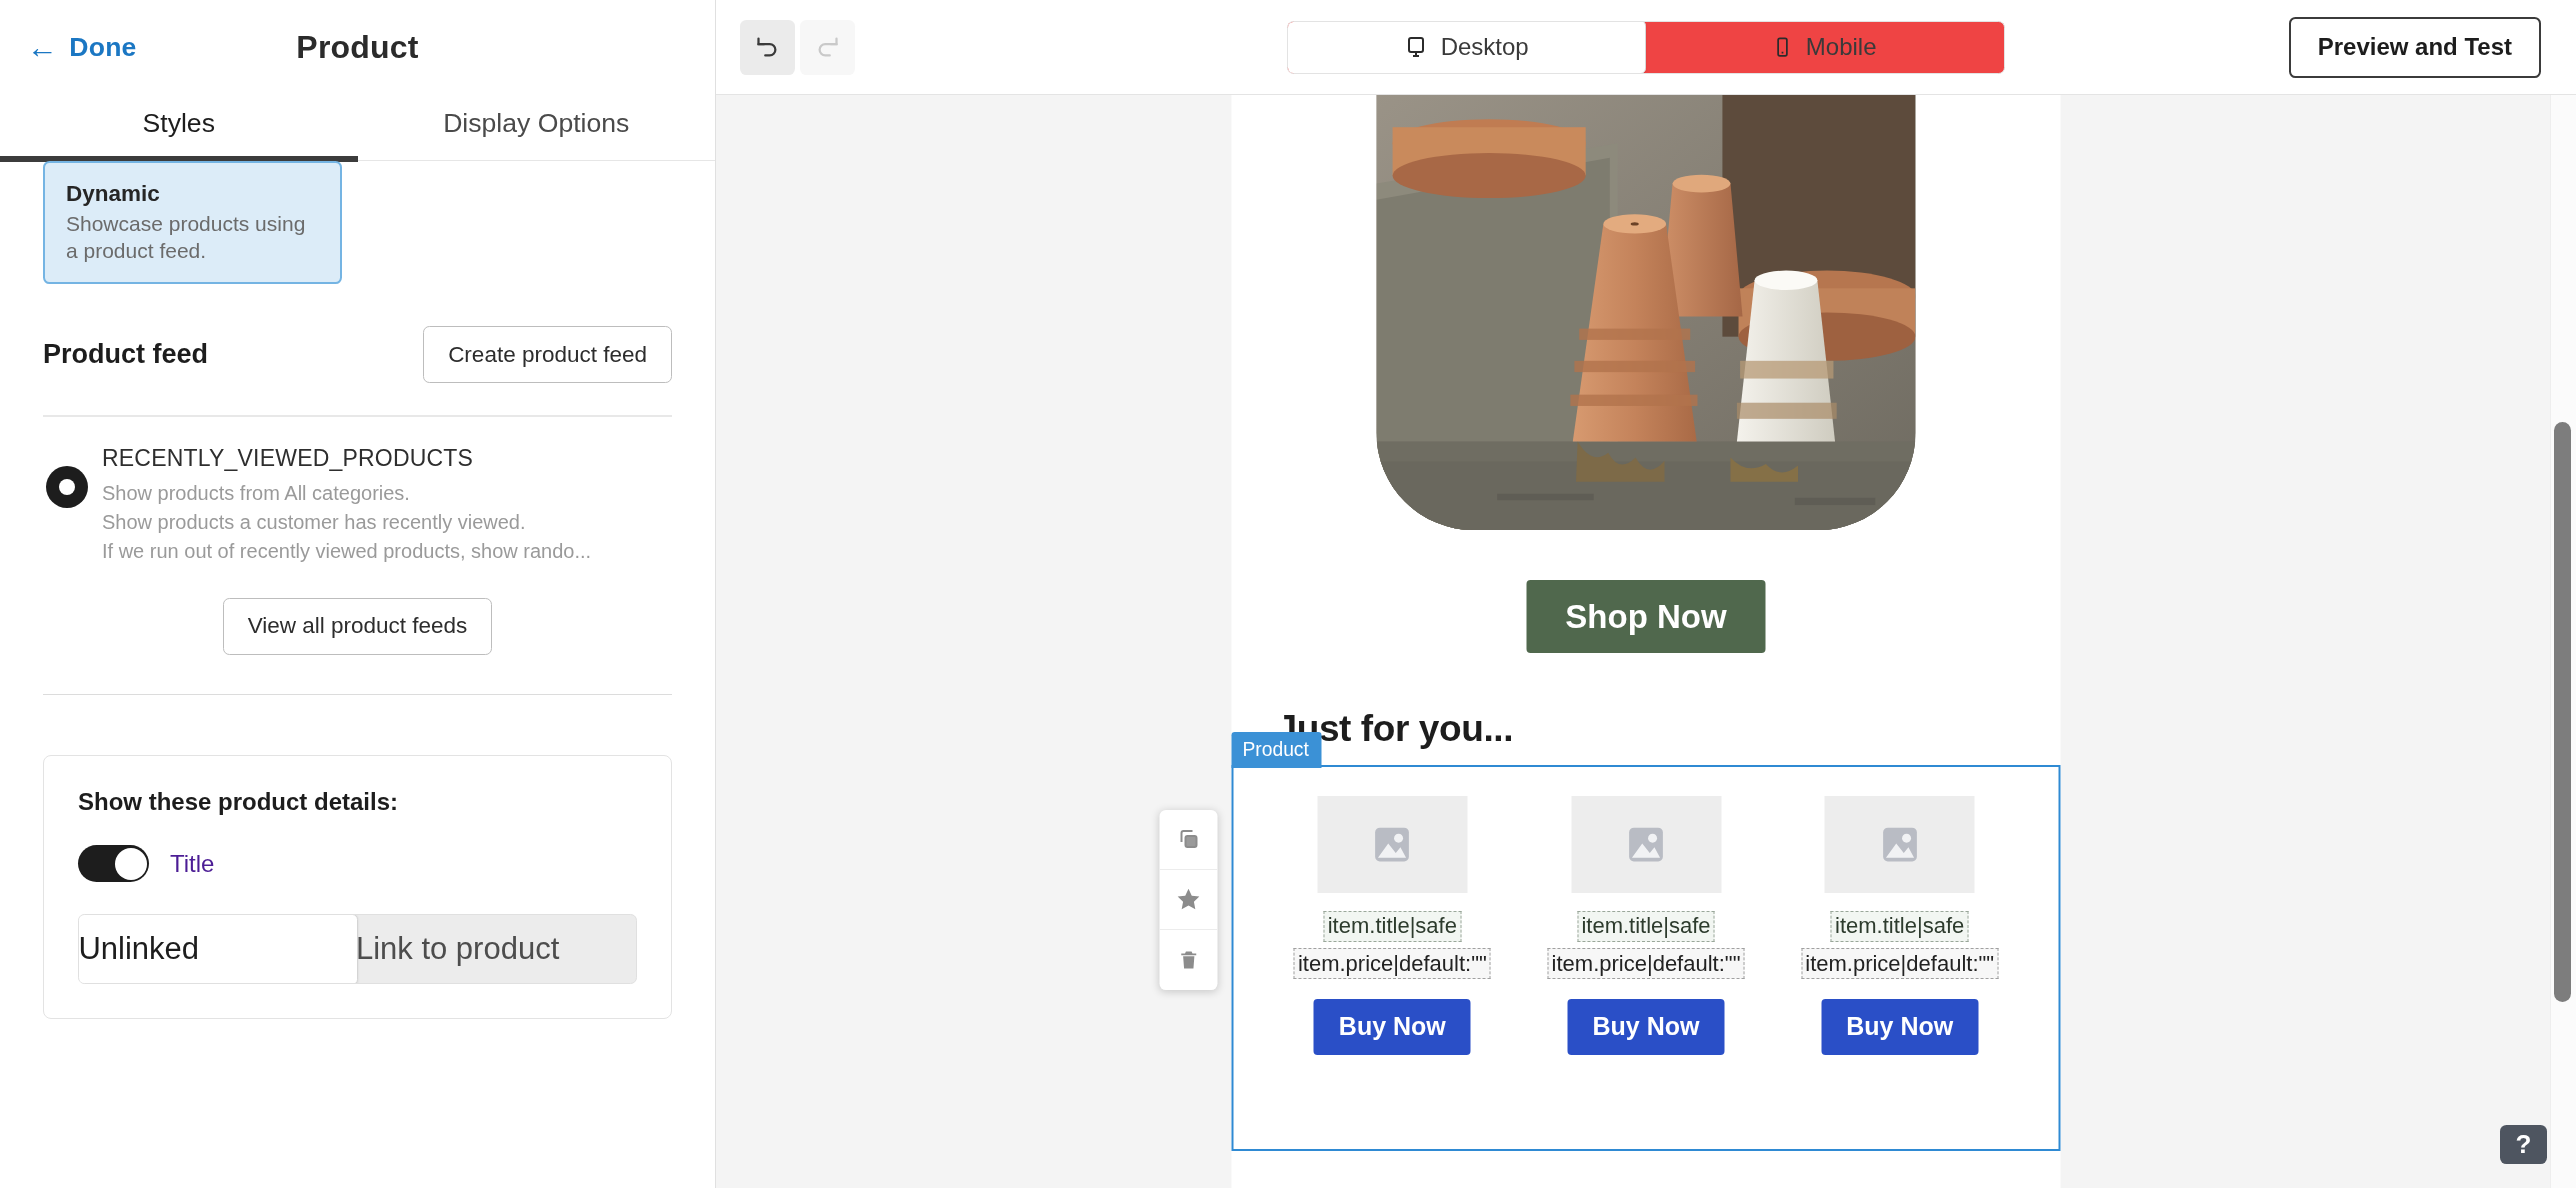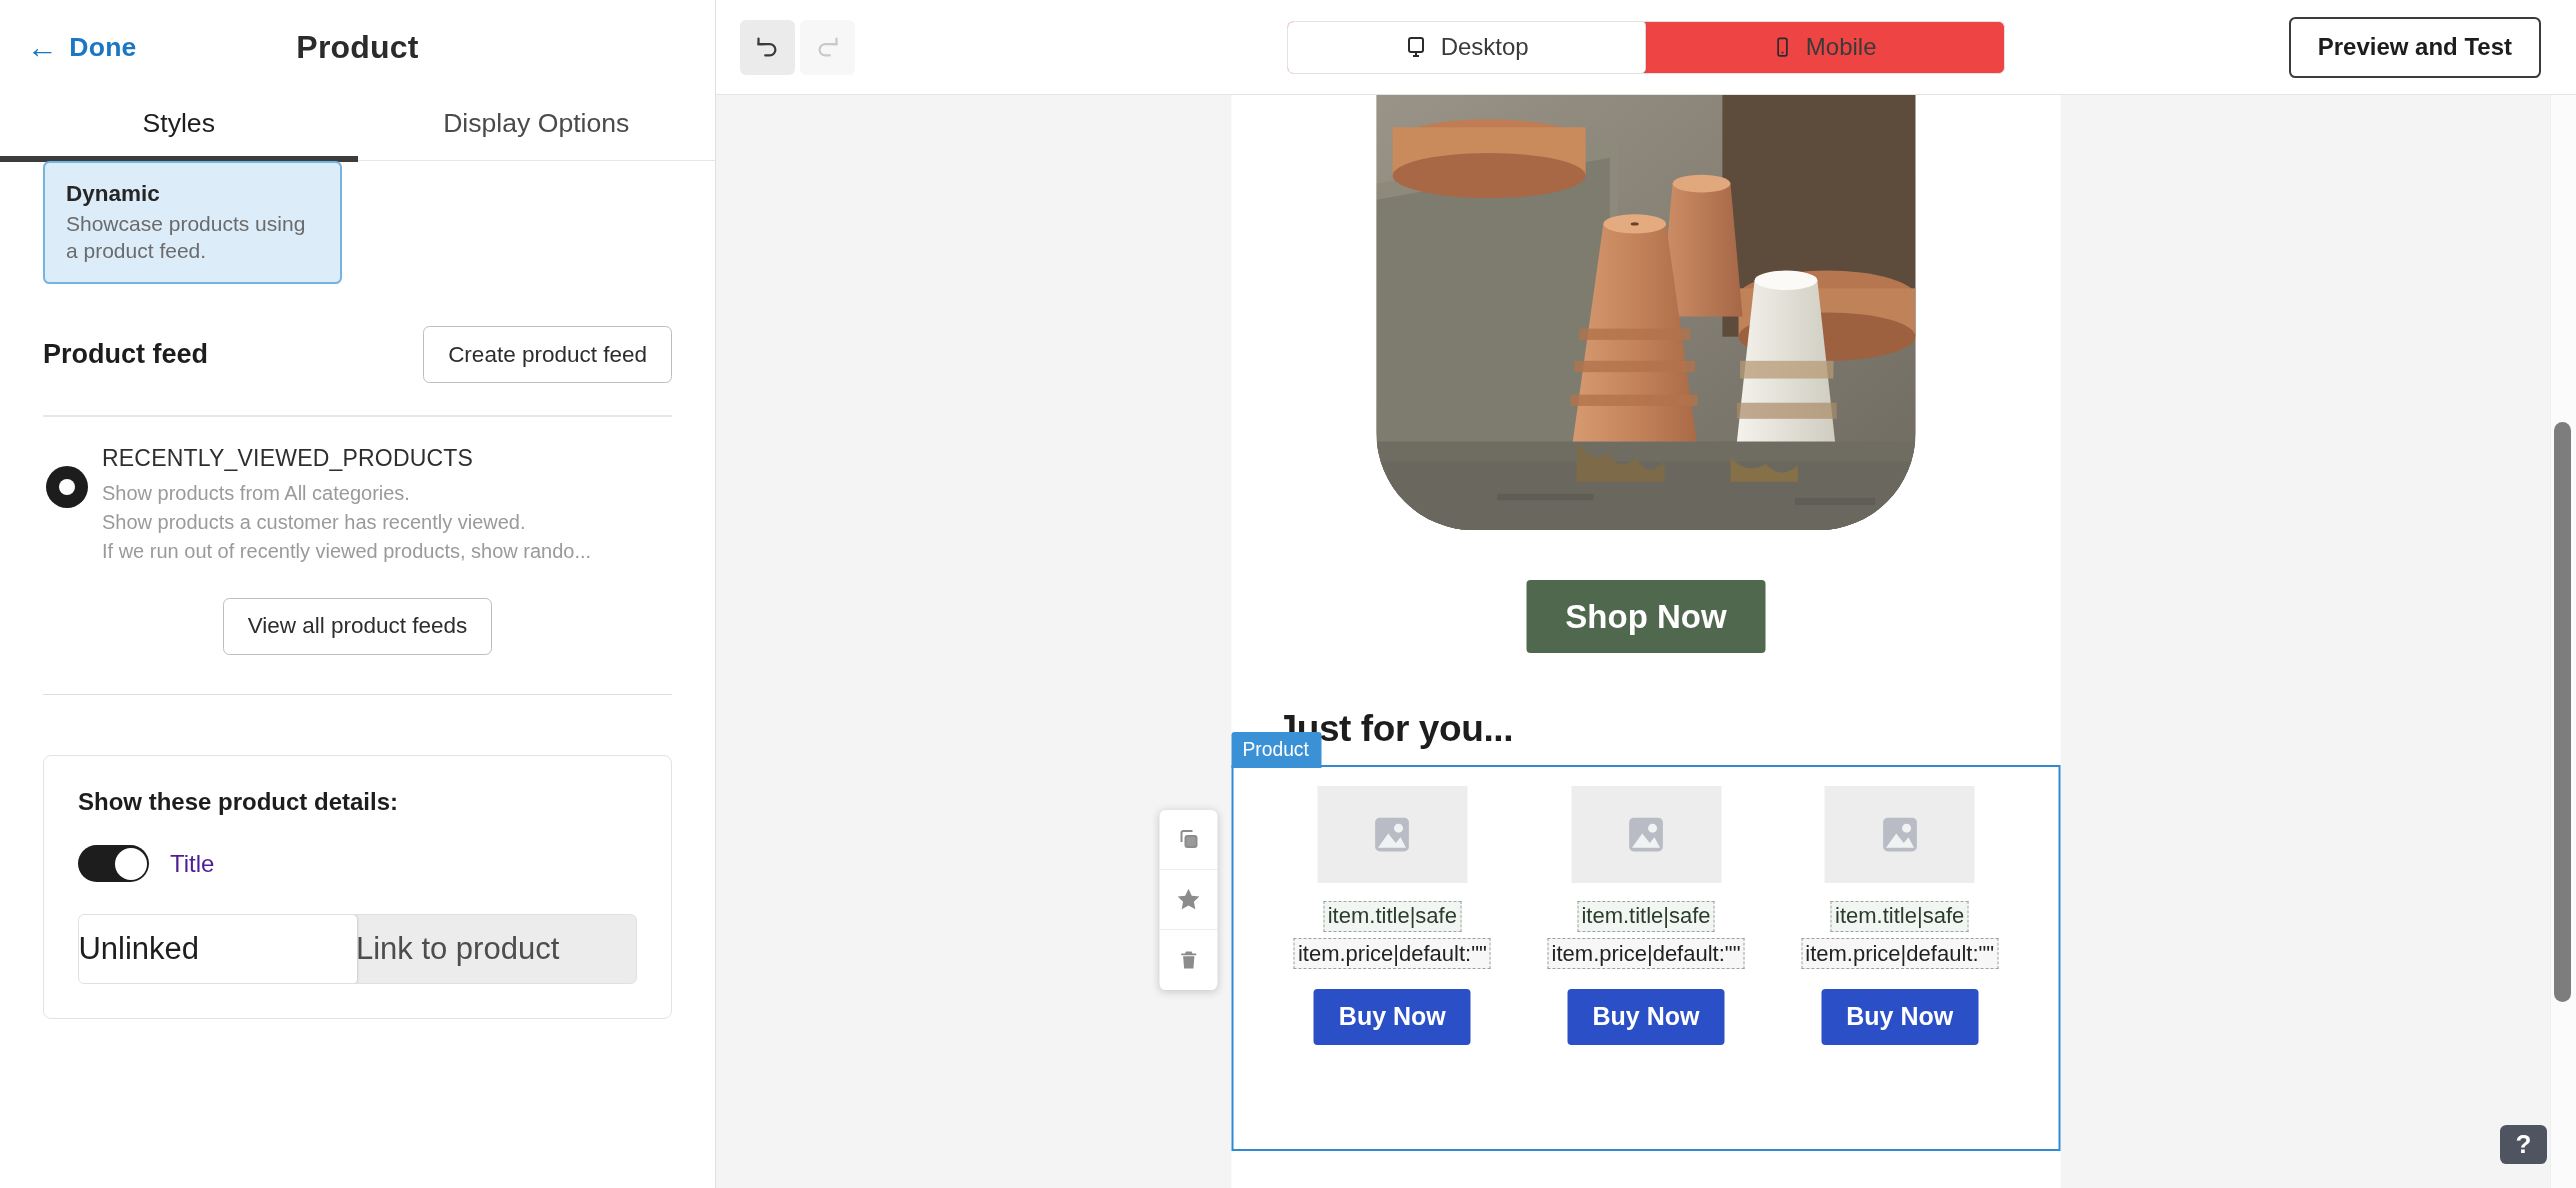--- a/index.html
+++ b/index.html
@@ -207,21 +207,21 @@
     position: absolute; left: -74px; top: 43px;
     width: 58px; background: #fff; border-radius: 6.4px;
     box-shadow: 0 1.6px 8px rgba(0,0,0,.18); overflow: hidden;
   }
   .tool {
     height: 60px; display: flex; align-items: center; justify-content: center;
     border-bottom: 1.6px solid #ececec; cursor: pointer;
   }
   .tool:last-child { border-bottom: none; }
 
-  .prod-grid { display: flex; padding: 19px 34px 0 34px; gap: 4px; }
+  .prod-grid { display: flex; padding: 29px 34px 0 34px; gap: 4px; }
   .prod-col { flex: 1 1 33.33%; display: flex; flex-direction: column; align-items: center; }
   .ph-img {
     width: 150px; height: 97px; background: #ededed;
     display: flex; align-items: center; justify-content: center;
   }
   .merge-tag {
     border: 1.6px dashed #9aa79a; background: #f2f6f2;
     font-size: 22px; color: #2d3b2d; padding: 1.6px 3.2px;
     margin-top: 17.7px; white-space: nowrap;
   }

